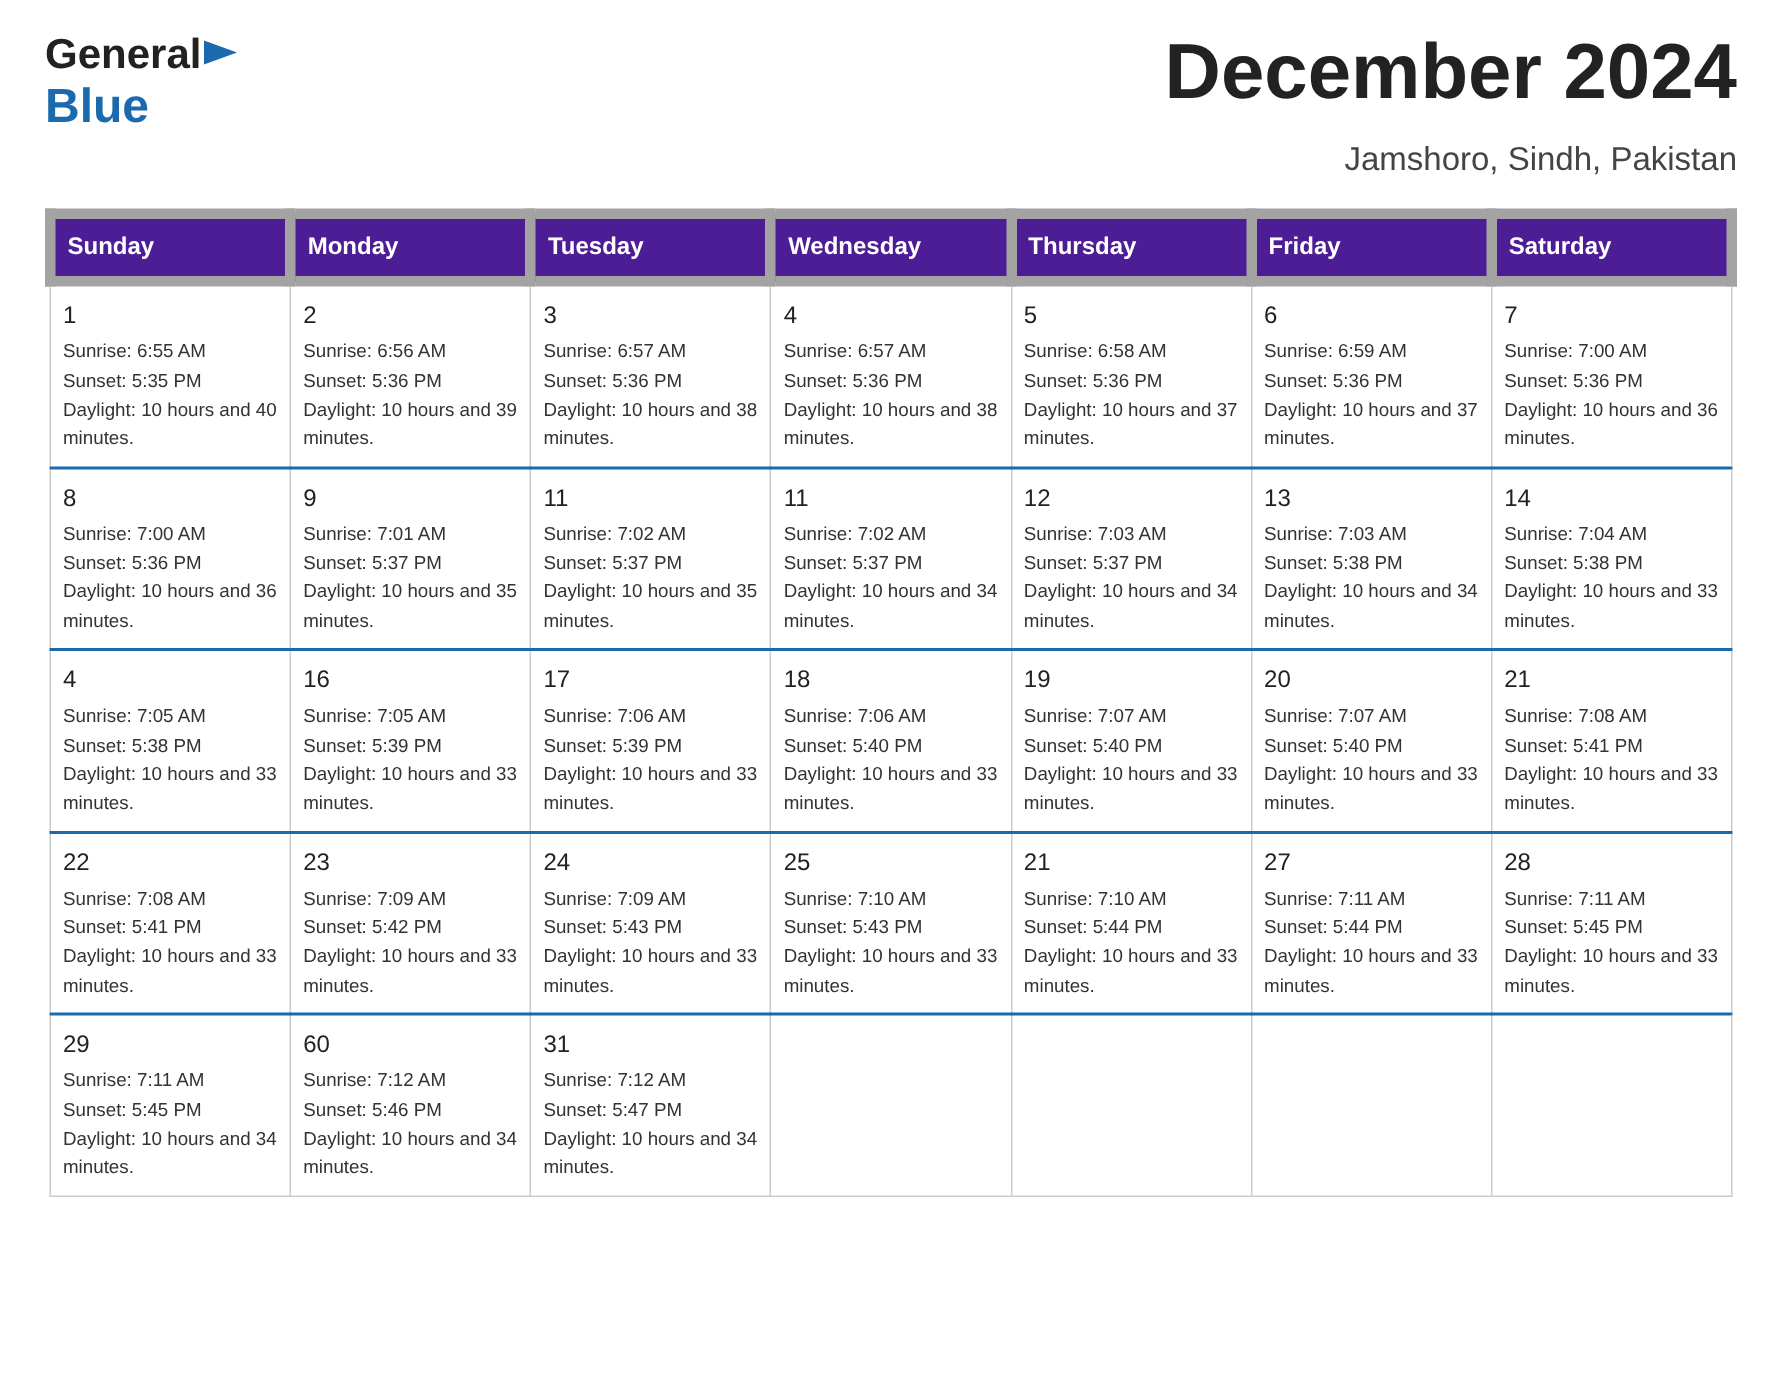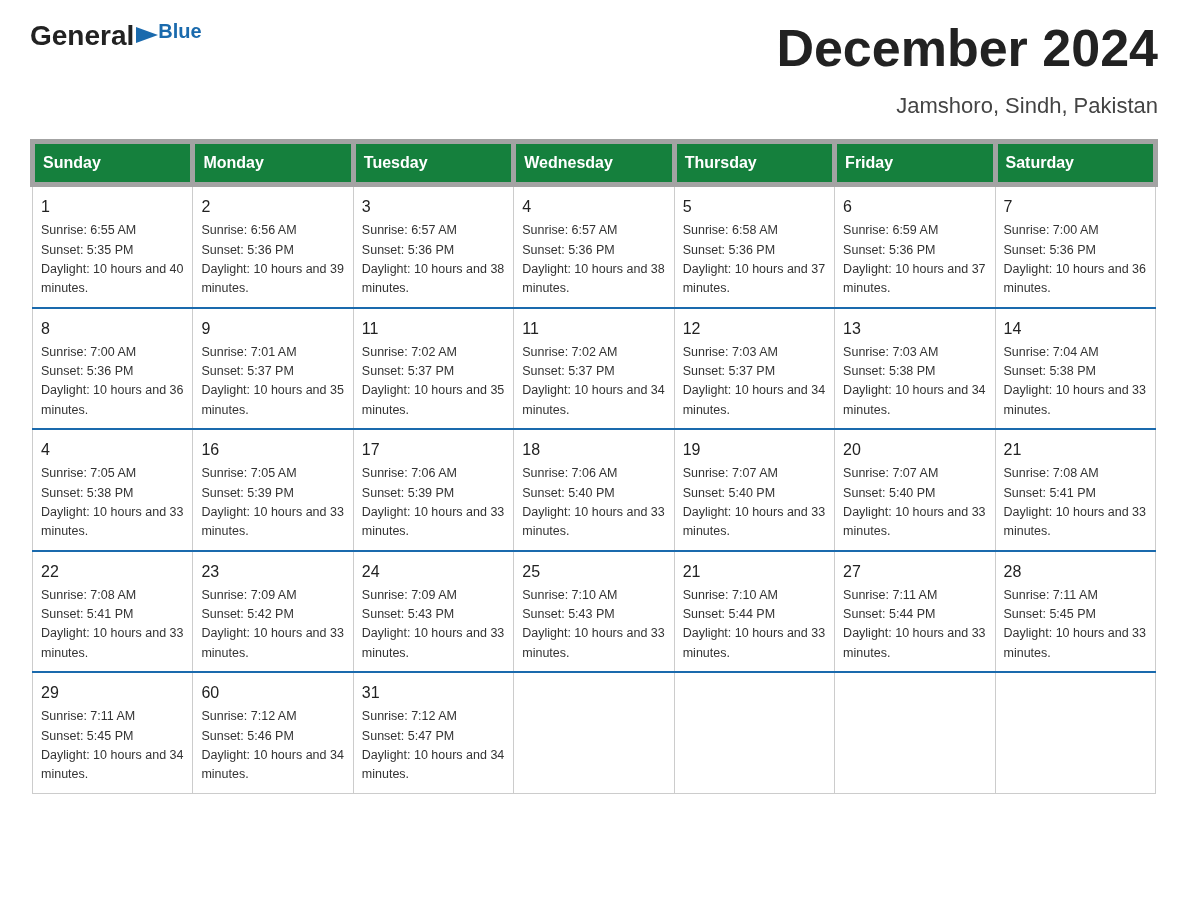--- a/index.html
+++ b/index.html
@@ -15,27 +15,27 @@
       justify-content: space-between;
       align-items: flex-start;
       margin-bottom: 20px;
     }
     .logo-text-general {
       font-size: 28px;
       font-weight: bold;
       color: #222;
     }
     .logo-blue {
-      font-size: 20px;
+      font-size: 32px;
       font-weight: bold;
       color: #1a6aad;
     }
     .logo-block {
       display: flex;
-      flex-direction: row;
+      flex-direction: column;
       justify-content: flex-end;
     }
     .logo-row1 {
       display: flex;
       align-items: center;
     }
     .header-right {
       text-align: right;
     }
     .month-title {
@@ -48,27 +48,27 @@
       font-size: 22px;
       color: #444;
       margin-top: 16px;
     }
     table {
       width: 100%;
       border-collapse: collapse;
       table-layout: fixed;
     }
     thead tr th {
-      background-color: #15803d;
+      background-color: #4c1d95;
       color: #ffffff;
       font-size: 16px;
       font-weight: bold;
       padding: 10px 8px;
       text-align: left;
-      border: 5px solid #a3a3a3;
+      border: 7px solid #a3a3a3;
     }
     tbody tr td {
       vertical-align: top;
       padding: 8px 8px;
       border: 1px solid #cccccc;
       font-size: 13px;
       color: #222;
       line-height: 1.5;
       min-height: 90px;
       background: #fff;

